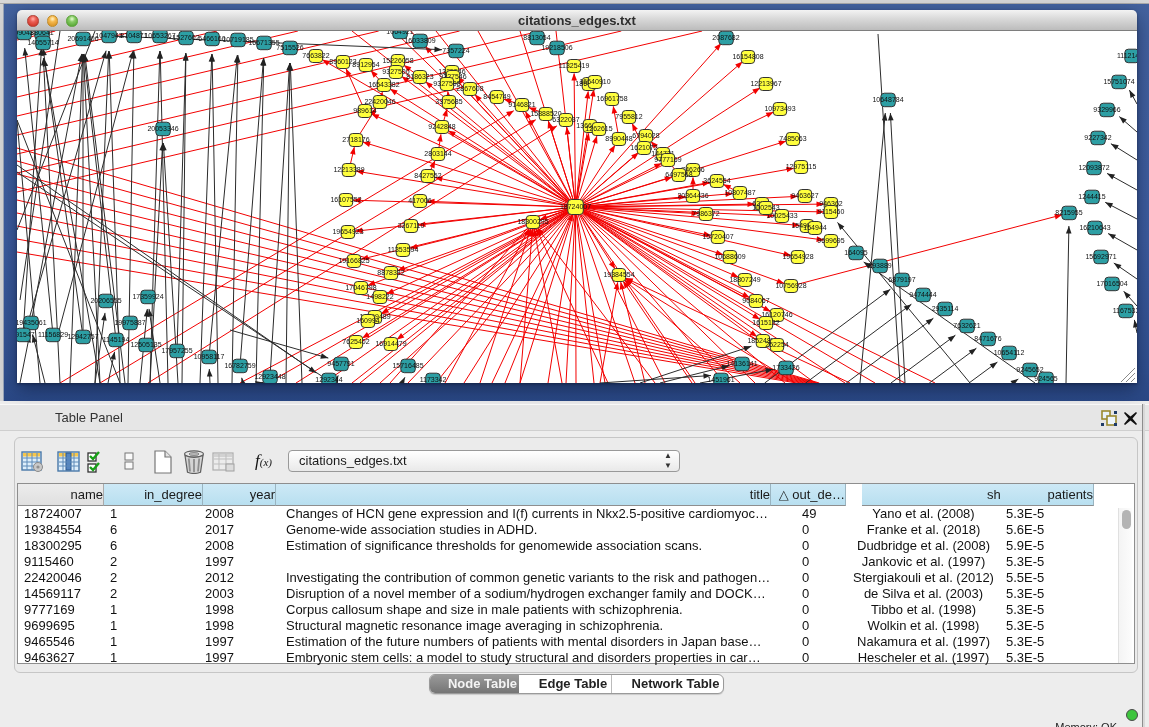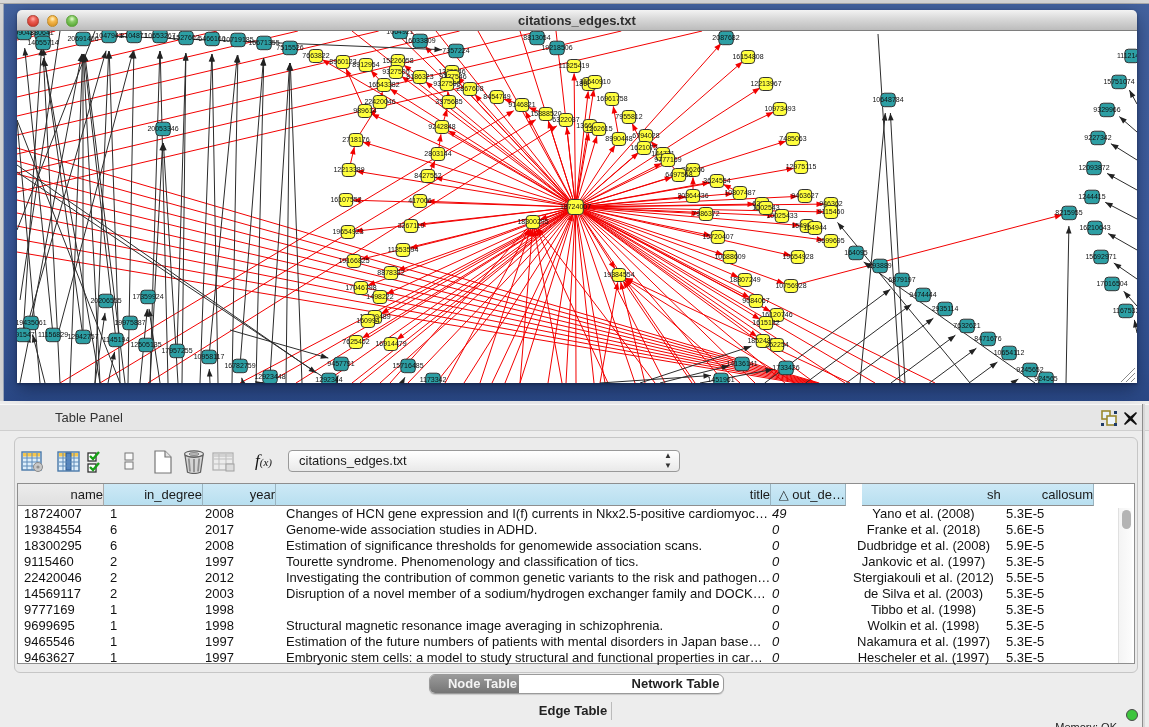--- a/index.html
+++ b/index.html
@@ -42,33 +42,33 @@
   line-height:22px; background:linear-gradient(#cde9f6,#b8dff0); border-right:1px solid #9ab4c0;
   border-bottom:1px solid #8e8e8e; overflow:hidden; }
 .thg { background:linear-gradient(#ececec,#e0e0e0); border-right:1px solid #aaa; }
 .tr { position:relative; height:16px; font-size:13px; color:#111; white-space:nowrap; }
 .tr div { position:absolute; top:0; height:16px; line-height:16px; overflow:hidden; }
 #rows { position:absolute; left:0; top:22px; width:1116px; height:159px; overflow:hidden; }
 .c1 { left:6px;  width:90px; }
 .c2 { left:92px; width:100px; }
 .c3 { left:187px; width:80px; }
 .c4 { left:268px; width:492px; }
-.c5 { left:754px; width:70px;font-style:italic; }
+.c5 { left:784px; width:70px; }
 .c6 { left:828px; width:155px; text-align:center;}
 .c7 { left:988px; width:100px; }
 #scrollbar { position:absolute; right:2px; top:24px; width:14px; height:155px;
   background:linear-gradient(90deg,#f4f4f4,#fcfcfc); border-left:1px solid #e0e0e0;}
 #thumb { position:absolute; left:2.5px; top:2px; width:9px; height:19px; border-radius:5px; background:#b4b4b4; }
 
 
 #tabs { left:429px; top:674px; height:20px; border:1px solid #9a9a9a; border-radius:6px;
   background:#fff; font-size:13px; font-weight:bold; box-shadow:0 1px 1px rgba(0,0,0,0.15);}
 .tab { float:left; height:18px; line-height:18px; text-align:center; color:#222;padding-left:16px; }
 #tab1 { width:89px; border-radius:5px 0 0 5px; background:linear-gradient(#9a9a9a,#757575); color:#f4f4f4; }
-#tab2 { width:93px; border-right:1px solid #bbb;margin-top:27px; }
+#tab2 { width:93px; border-right:1px solid #bbb; }
 #tab3 { width:111px; }
 
 #memory { position:absolute; right:32px; top:709px; font-size:11px; color:#222;margin-top:12px; }
 #memdot { position:absolute; right:11px; top:709px; width:12px; height:12px; border-radius:50%;
   background:#3ec53e; border:1px solid #4a4a4a; }
 #rightedge { left:1142px; top:404px; width:3px; height:323px; background:#8d8d8d; border-right:2px solid #d8d8d8;}
 
 .icon { position:absolute; top:450px; }
 </style></head>
 <body>
@@ -848,21 +848,21 @@
 
 <div class="abs" id="combo">citations_edges.txt<span class="arr">▲<br>▼</span></div>
 
 <div class="abs" id="tbl">
   <div class="th thg" style="left:0;width:86px;">name</div>
   <div class="th" style="left:86px;width:99px;">in_degree</div>
   <div class="th" style="left:185px;width:73px;">year</div>
   <div class="th" style="left:258px;width:495px;">title</div>
   <div class="th" style="left:753px;width:75px;">△ out_de…</div>
   <div class="th" style="left:844px;width:155px;">short</div>
-  <div class="th" style="left:983px;width:93px;">callosum</div>
+  <div class="th" style="left:983px;width:93px;">patients</div>
   <div id="rows">
       <div class="tr">
         <div class="c1">18724007</div>
         <div class="c2">1</div>
         <div class="c3">2008</div>
         <div class="c4">Changes of HCN gene expression and I(f) currents in Nkx2.5-positive cardiomyoc…</div>
         <div class="c5">49</div>
         <div class="c6">Yano et al. (2008)</div>
         <div class="c7">5.3E-5</div>
       </div>
@@ -881,21 +881,20 @@
         <div class="c3">2008</div>
         <div class="c4">Estimation of significance thresholds for genomewide association scans.</div>
         <div class="c5">0</div>
         <div class="c6">Dudbridge et al. (2008)</div>
         <div class="c7">5.9E-5</div>
       </div>
       <div class="tr">
         <div class="c1">9115460</div>
         <div class="c2">2</div>
         <div class="c3">1997</div>
-        <div class="c4">Tourette syndrome. Phenomenology and classification of tics.</div>
         <div class="c5">0</div>
         <div class="c6">Jankovic et al. (1997)</div>
         <div class="c7">5.3E-5</div>
       </div>
       <div class="tr">
         <div class="c1">22420046</div>
         <div class="c2">2</div>
         <div class="c3">2012</div>
         <div class="c4">Investigating the contribution of common genetic variants to the risk and pathogen…</div>
         <div class="c5">0</div>
@@ -908,20 +907,21 @@
         <div class="c3">2003</div>
         <div class="c4">Disruption of a novel member of a sodium/hydrogen exchanger family and DOCK…</div>
         <div class="c5">0</div>
         <div class="c6">de Silva et al. (2003)</div>
         <div class="c7">5.3E-5</div>
       </div>
       <div class="tr">
         <div class="c1">9777169</div>
         <div class="c2">1</div>
         <div class="c3">1998</div>
+        <div class="c4">Corpus callosum shape and size in male patients with schizophrenia.</div>
         <div class="c5">0</div>
         <div class="c6">Tibbo et al. (1998)</div>
         <div class="c7">5.3E-5</div>
       </div>
       <div class="tr">
         <div class="c1">9699695</div>
         <div class="c2">1</div>
         <div class="c3">1998</div>
         <div class="c4">Structural magnetic resonance image averaging in schizophrenia.</div>
         <div class="c5">0</div>
@@ -934,21 +934,21 @@
         <div class="c3">1997</div>
         <div class="c4">Estimation of the future numbers of patients with mental disorders in Japan base…</div>
         <div class="c5">0</div>
         <div class="c6">Nakamura et al. (1997)</div>
         <div class="c7">5.3E-5</div>
       </div>
       <div class="tr">
         <div class="c1">9463627</div>
         <div class="c2">1</div>
         <div class="c3">1997</div>
-        <div class="c4">Embryonic stem cells: a model to study structural and functional properties in car…</div>
+        <div class="c4">Embryonic stem cells: a model to study structural and disorders properties in car…</div>
         <div class="c5">0</div>
         <div class="c6">Hescheler et al. (1997)</div>
         <div class="c7">5.3E-5</div>
       </div>
     </div>
   <div id="scrollbar">
       <div id="thumb"></div>
     </div>
 </div>
 

